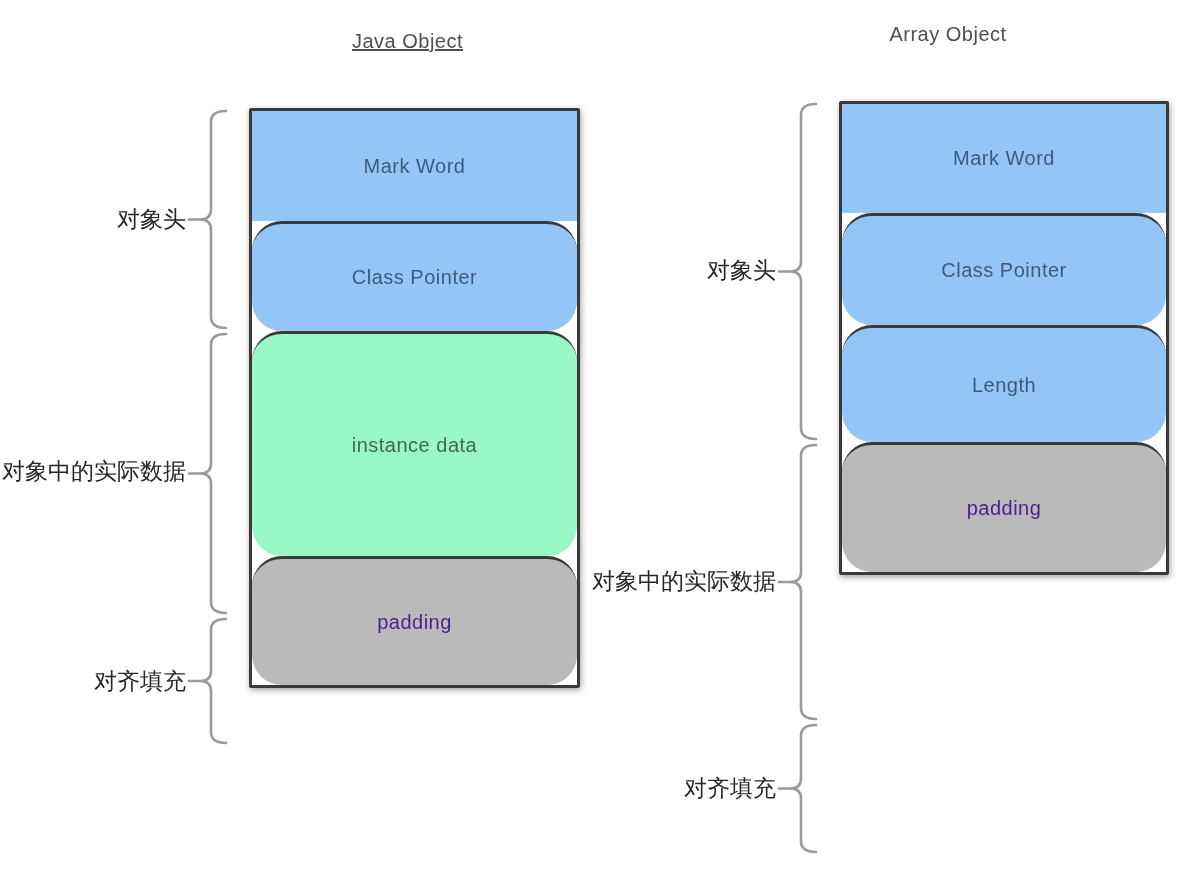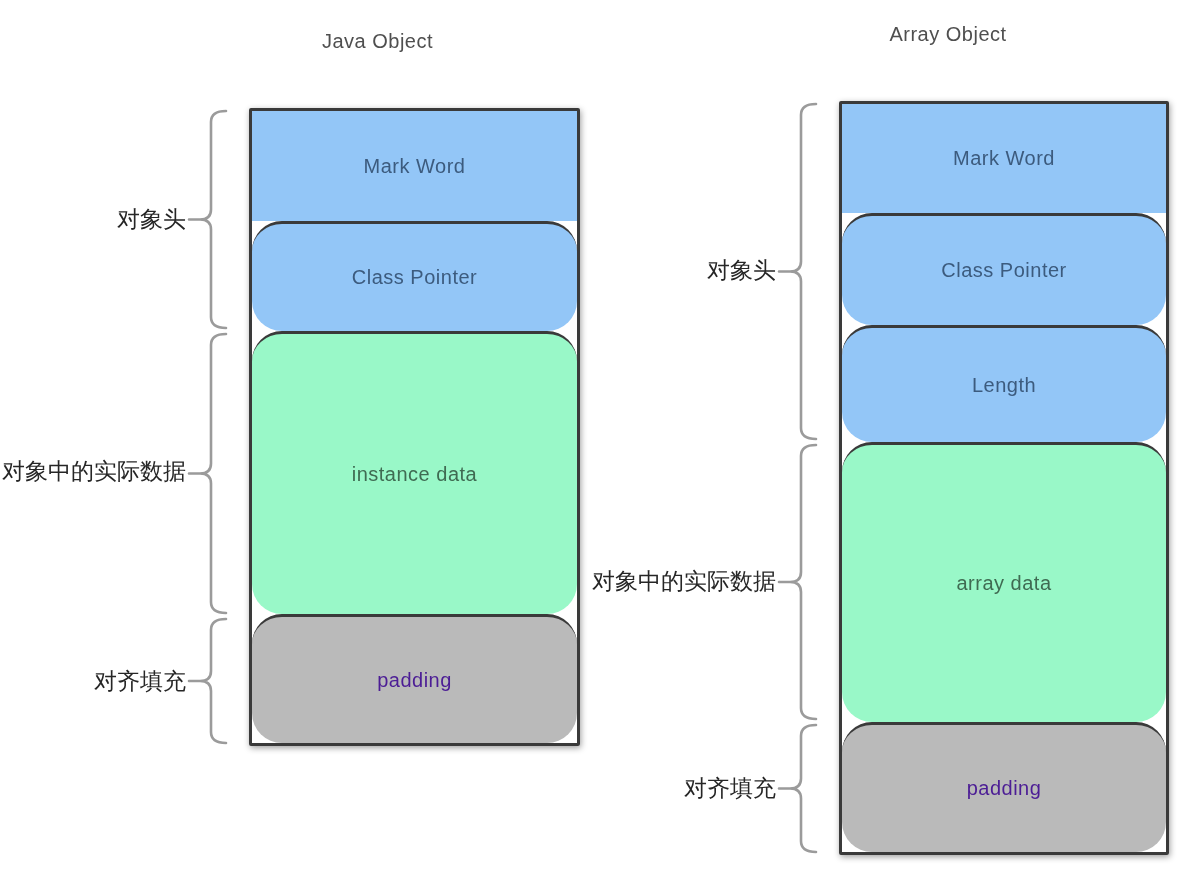--- a/index.html
+++ b/index.html
@@ -19,39 +19,39 @@
     display:flex;align-items:center;justify-content:center;
     box-sizing:border-box;font-size:20px;letter-spacing:0.5px;
   }
   .seg + .seg{border-top:3px solid #3a3a3a;border-radius:30px;}
   .seg-header{background:#93c6f7;color:#3c5b7e;}
   .seg-data{background:#99f8c8;color:#3f6b52;}
   .seg-pad{background:#bababa;color:#4c1d95;}
 
   
   .java .s0{height:110px;} .java .s1{height:110px;}
-  .java .s2{height:283px;} .java .s3{height:129px;}
+  .java .s2{height:225px;} .java .s3{height:129px;}
   
   .array .s0{height:109px;} .array .s1{height:112px;} .array .s2{height:117px;text-align:center;}
   .array .s3{height:280px;} .array .s4{height:130px;}
 
   .brace{position:absolute;width:42px;overflow:visible;}
   .brace path{fill:none;stroke:#9b9b9b;stroke-width:2.6;stroke-linecap:round;stroke-linejoin:round;}
 
   .annot{
     position:absolute;text-align:right;font-size:23px;color:#262626;
     line-height:28px;white-space:nowrap;
   }
   .annot-left{left:0;width:186px;}
   .annot-right{left:420px;width:356px;}
 </style>
 </head>
 <body>
 
-<div class="title" style="left:212px;top:30px;width:331px;">Java Object</div>
+<div class="title" style="left:242px;top:30px;width:331px;text-decoration:underline;">Java Object</div>
 
 <div class="stack java" style="left:227px;top:108px;width:331px;">
   <div class="seg s0 seg-header">Mark Word</div>
   <div class="seg s1 seg-header">Class Pointer</div>
   <div class="seg s2 seg-data">instance data</div>
   <div class="seg s3 seg-pad">padding</div>
 </div>
 
 <svg class="brace" style="left:186px;top:108px;height:223px;" viewBox="0 0 42 223">
     <path d="M40,3 Q25,3 25,14 L25,101.5 Q25,111.5 14,111.5 L3,111.5 L14,111.5 Q25,111.5 25,121.5 L25,209 Q25,220 40,220"></path>
@@ -66,21 +66,20 @@
 <div class="annot annot-left" style="top:205px;">对象头</div>
 <div class="annot annot-left" style="top:457px;">对象中的实际数据</div>
 <div class="annot annot-left" style="top:667px;">对齐填充</div>
 
 <div class="title" style="left:783px;top:23px;width:330px;">Array Object</div>
 
 <div class="stack array" style="left:817px;top:101px;width:330px;">
   <div class="seg s0 seg-header">Mark Word</div>
   <div class="seg s1 seg-header">Class Pointer</div>
   <div class="seg s2 seg-header">Length</div>
-  <div class="seg s3 seg-data">array data</div>
   <div class="seg s4 seg-pad">padding</div>
 </div>
 
 <svg class="brace" style="left:776px;top:101px;height:341px;" viewBox="0 0 42 341">
     <path d="M40,3 Q25,3 25,14 L25,160.5 Q25,170.5 14,170.5 L3,170.5 L14,170.5 Q25,170.5 25,180.5 L25,327 Q25,338 40,338"></path>
   </svg>
 <svg class="brace" style="left:776px;top:442px;height:280px;" viewBox="0 0 42 280">
     <path d="M40,3 Q25,3 25,14 L25,130 Q25,140 14,140 L3,140 L14,140 Q25,140 25,150 L25,266 Q25,277 40,277"></path>
   </svg>
 <svg class="brace" style="left:776px;top:722px;height:133px;" viewBox="0 0 42 133">

